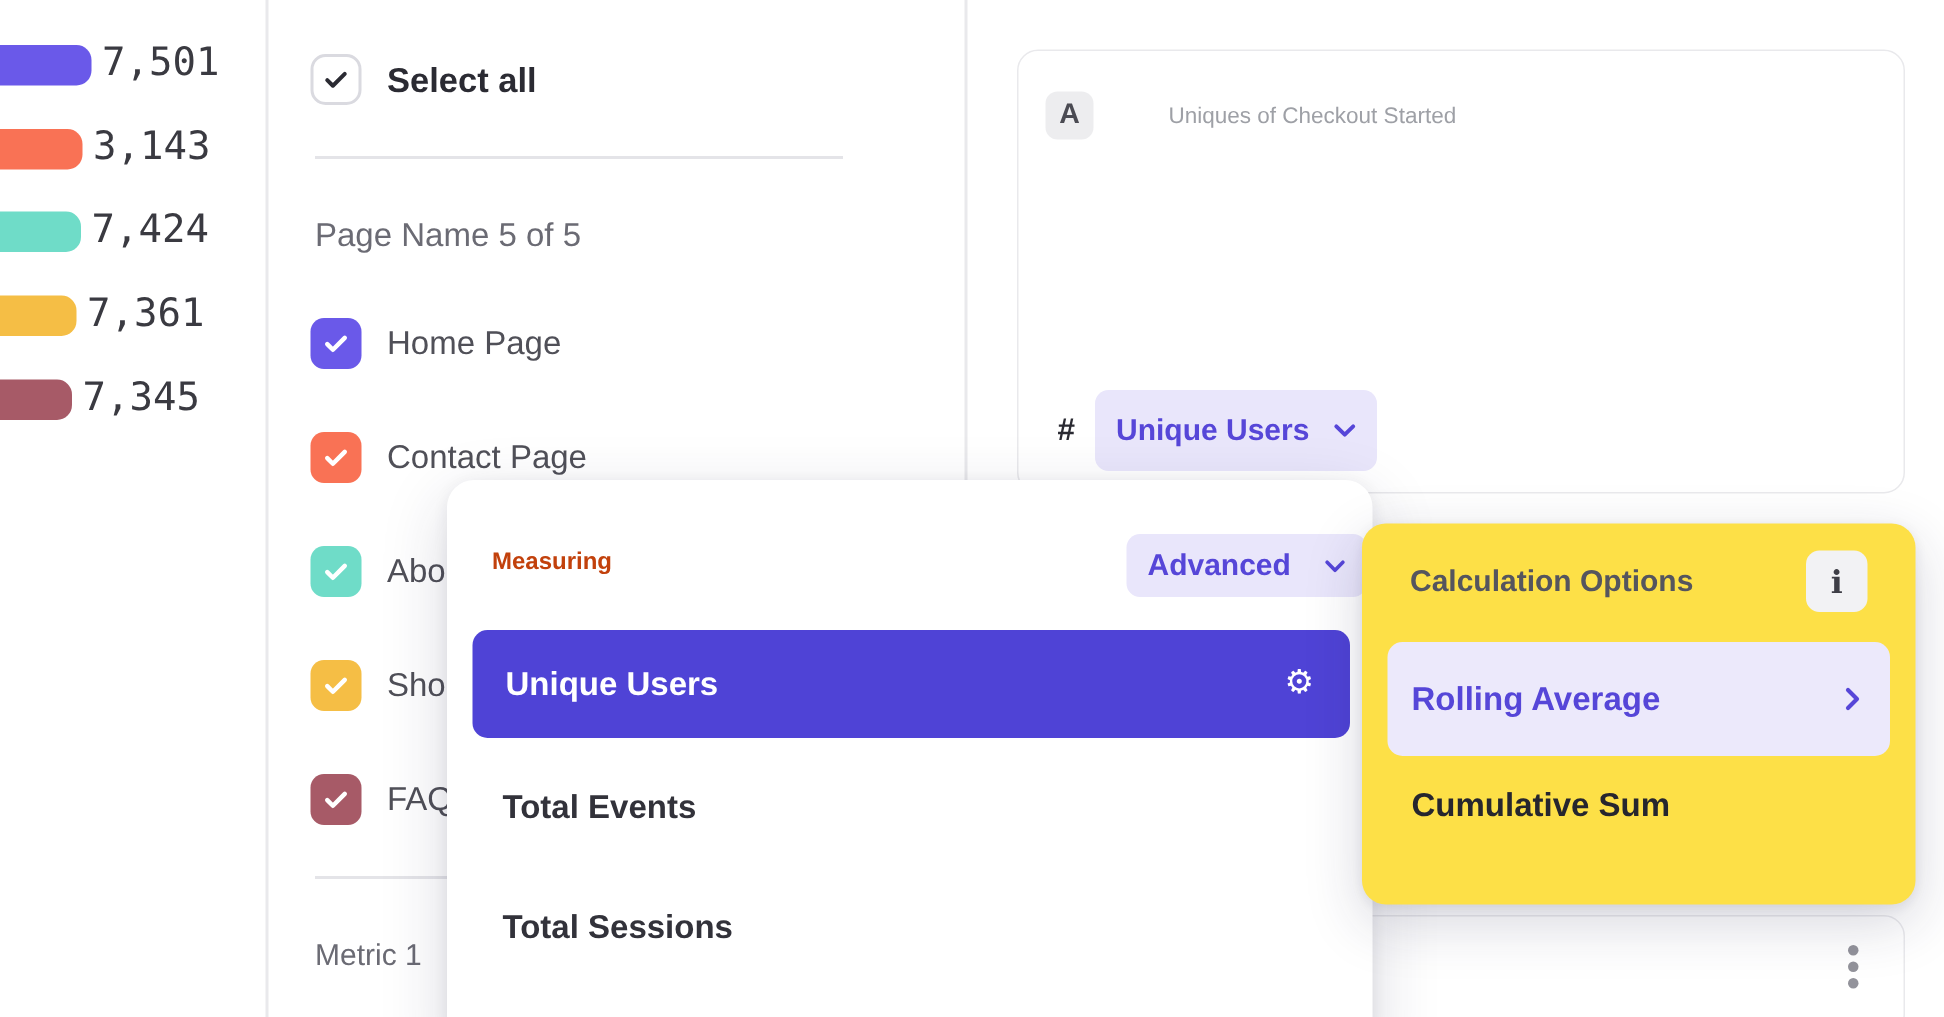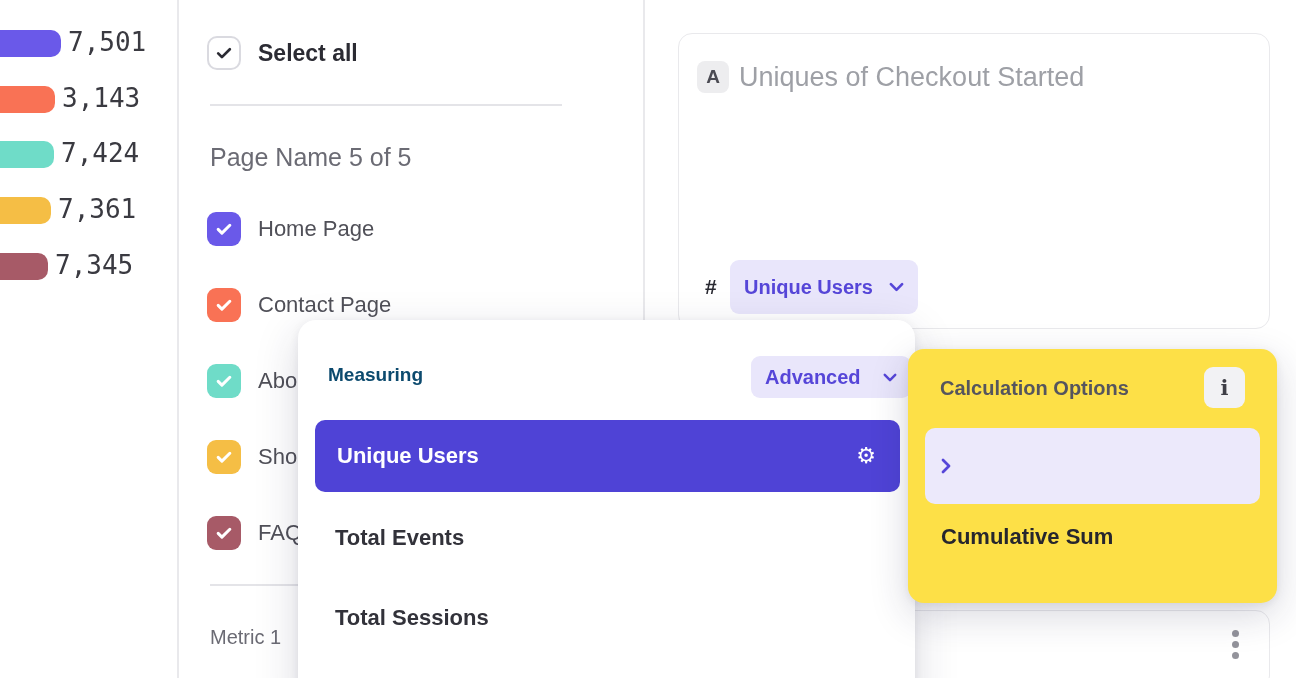--- a/index.html
+++ b/index.html
@@ -10,38 +10,38 @@
 
   
   .legend-row{position:absolute;left:0;height:27px;display:flex;align-items:flex-end;}
   .legend-bar{height:27px;border-radius:0 10px 10px 0;flex:0 0 auto;}
   .legend-val{margin-left:7px;font-family:"DejaVu Sans Mono",monospace;font-size:26px;color:#3A3A41;}
 
   
   .checkbox{position:absolute;width:34px;height:34px;border-radius:9px;display:flex;align-items:center;justify-content:center;}
   .checkbox.plain{background:#fff;border:2px solid #DADAE0;box-sizing:border-box;border-radius:10px;}
   .row-label{position:absolute;height:34px;display:flex;align-items:center;font-size:22px;font-weight:500;color:#505058;white-space:nowrap;}
-  .muted-label{position:absolute;height:26px;display:flex;align-items:center;font-size:25px;font-weight:500;color:#6B6B74;white-space:nowrap;}
+  .muted-label{position:absolute;height:26px;display:flex;align-items:center;font-size:22px;font-weight:500;color:#6B6B74;white-space:nowrap;}
   .divider{position:absolute;height:2px;background:#E4E4E8;}
 
   
   .card{position:absolute;background:#fff;border:1.5px solid #E9E9EC;border-radius:14px;box-sizing:border-box;z-index:1;}
   .badge-a{position:absolute;width:32px;height:32px;border-radius:8px;background:#EDEDEF;display:flex;align-items:center;justify-content:center;font-size:19px;font-weight:700;color:#4B4B53;}
-  .placeholder-text{position:absolute;height:32px;display:flex;align-items:center;font-size:27px;color:#9EA0A6;white-space:nowrap;}
+  .placeholder-text{position:absolute;height:32px;display:flex;align-items:center;font-size:15px;color:#9EA0A6;white-space:nowrap;margin-left:40px;}
   .inner-card{position:absolute;background:#fff;border:1.5px solid #EDEDEF;border-radius:12px;box-sizing:border-box;}
   .event-name{position:absolute;height:36px;display:flex;align-items:center;font-size:22px;font-weight:700;color:#26262E;white-space:nowrap;}
   .add-event{position:absolute;height:36px;display:flex;align-items:center;font-size:22px;font-weight:500;color:#9EA0A6;white-space:nowrap;}
   .hash{position:absolute;height:54px;display:flex;align-items:center;font-size:21px;font-weight:600;color:#2A2A32;}
   .chip{display:flex;align-items:center;justify-content:space-between;background:#E9E6FB;border-radius:9px;box-sizing:border-box;padding:0 14px;}
   .chip span{font-size:20px;font-weight:600;color:#5646D8;white-space:nowrap;}
 
   
   .menu{position:absolute;background:#fff;border-radius:18px;z-index:30;
         box-shadow:0 14px 44px rgba(35,35,70,.17),0 2px 10px rgba(35,35,70,.08);}
-  .menu-title{position:absolute;height:26px;display:flex;align-items:center;font-size:19px;font-weight:600;color:#0c4a6e;white-space:nowrap;}
+  .menu-title{position:absolute;height:26px;display:flex;align-items:center;font-size:16px;font-weight:600;color:#c2410c;white-space:nowrap;}
   .menu-row-selected{position:absolute;background:#4F43D6;border-radius:10px;display:flex;align-items:center;justify-content:space-between;box-sizing:border-box;padding:0 24px 0 22px;}
   .menu-row-selected span{font-size:22px;font-weight:600;color:#fff;white-space:nowrap;}
   .menu-item{position:absolute;height:28px;display:flex;align-items:center;font-size:22px;font-weight:600;color:#32323A;white-space:nowrap;}
   .gear{font-family:"DejaVu Sans",sans-serif;font-size:29px;color:#fff;line-height:1;}
 
   
   .calc-panel{position:absolute;background:#fde047;border-radius:16px;z-index:40;
         box-shadow:0 12px 38px rgba(35,35,70,.18),0 2px 8px rgba(35,35,70,.08);}
   .info-chip{position:absolute;width:41px;height:41px;border-radius:9px;background:#F2F2F4;display:flex;align-items:center;justify-content:center;
         font-family:"DejaVu Serif",serif;font-weight:700;font-size:21px;color:#3E3E46;}
@@ -171,19 +171,20 @@
 
   <div class="menu-item" style="left:37px;top:523px;top:204px">Total Events</div>
   <div class="menu-item" style="left:37px;top:284px">Total Sessions</div>
 </div>
 
 <div class="calc-panel" style="left:908px;top:349px;width:369px;height:254px">
   <div class="menu-title" style="left:32px;top:26px;font-size:20px;color:#55555E">Calculation Options</div>
   <div class="info-chip" style="left:296px;top:18px">i</div>
 
   <div class="calc-row-selected" style="left:17px;top:79px;width:335px;height:76px">
+    <span>Rolling Average</span>
     <svg width="10" height="16" viewBox="0 0 10 16">
       <path d="M2 2l6 6-6 6" fill="none" stroke="#5646D8" stroke-width="2.8" stroke-linecap="round" stroke-linejoin="round"></path>
     </svg>
   </div>
 
   <div class="calc-item" style="left:33px;top:174px">Cumulative Sum</div>
 </div>
 
 </body></html>

